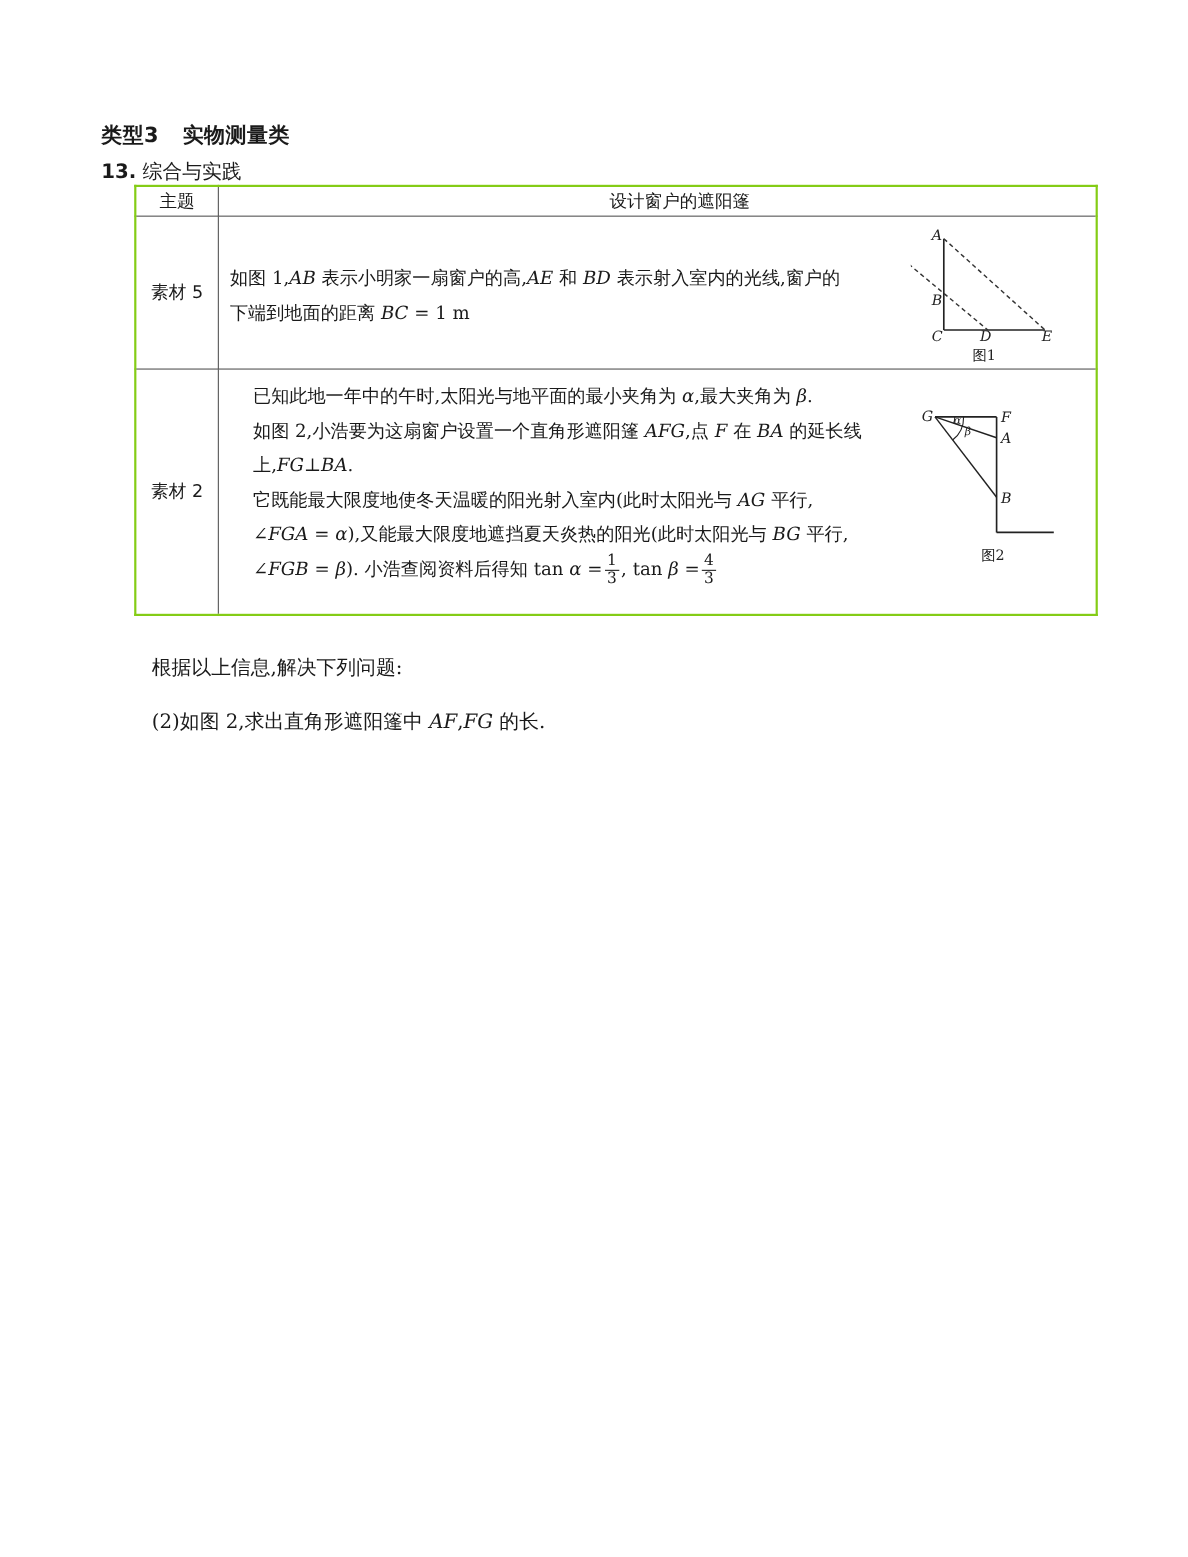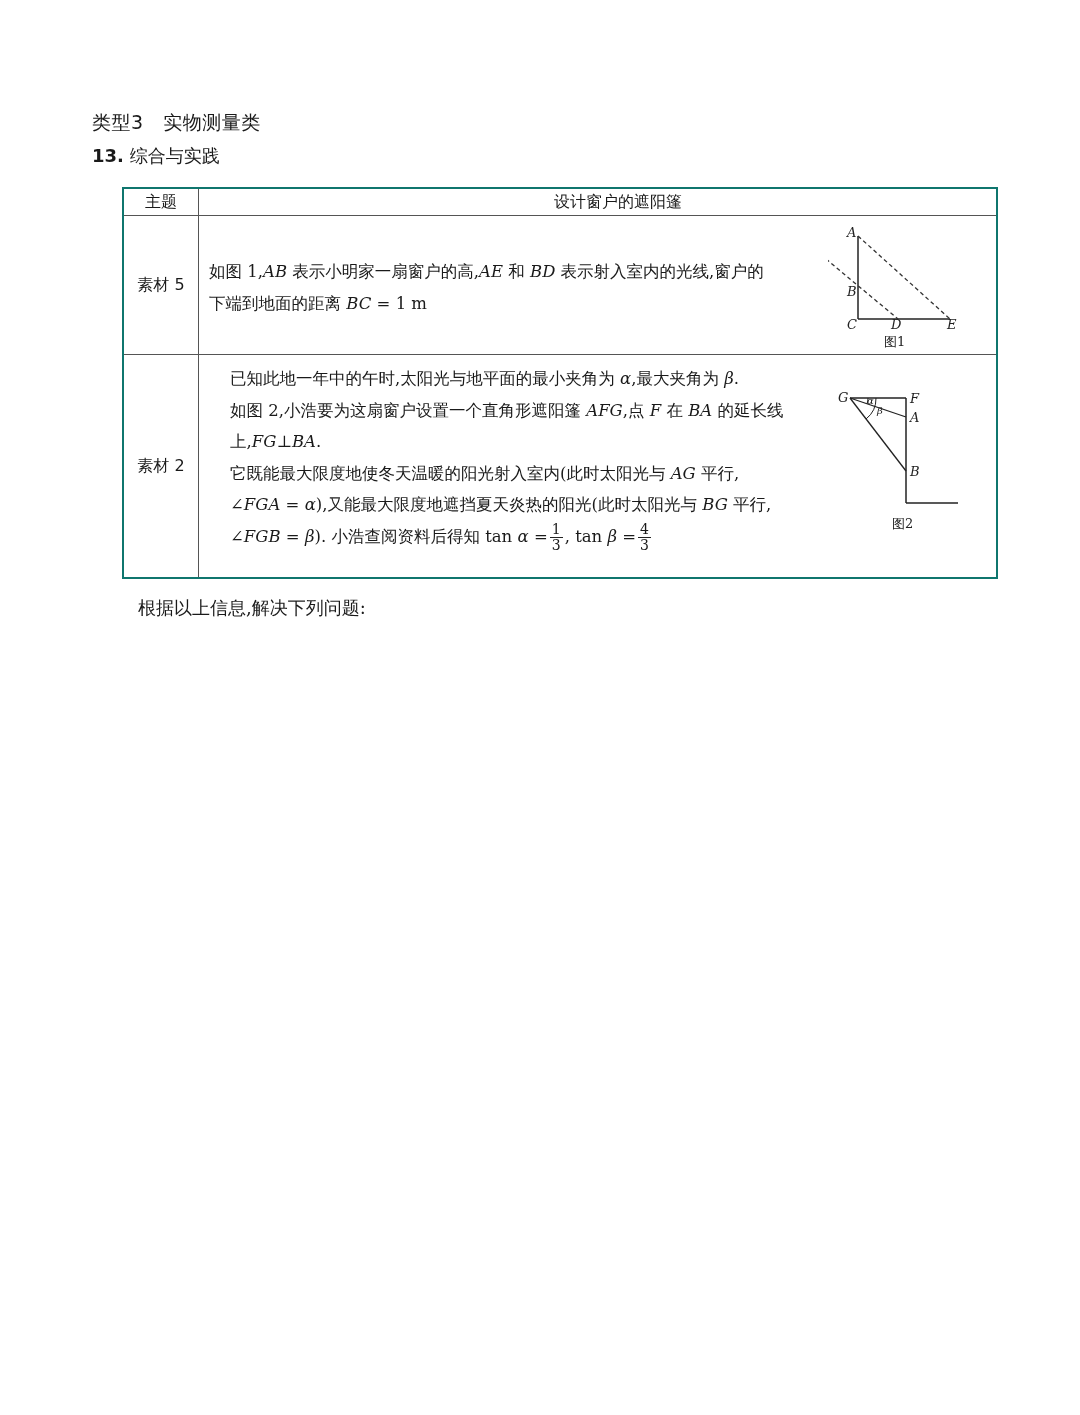--- a/index.html
+++ b/index.html
@@ -1,25 +1,25 @@
 <!DOCTYPE html>
 <html><head>
 <meta charset="utf-8">
 <style>
   html, body { margin: 0; padding: 0; background: #ffffff; }
   body { width: 1080px; height: 1415px; position: relative; overflow: hidden;
          font-family: "DejaVu Serif", "Liberation Serif", serif; color: #1a1a1a; }
   .abs { position: absolute; }
   .section-title { left: 92px; top: 110px; font-family: "DejaVu Sans", "Liberation Sans", sans-serif;
-                   font-weight: normal; font-size: 19px; letter-spacing: 0.5px; white-space: pre; }
+                   font-weight: bold; font-size: 19px; letter-spacing: 0.5px; white-space: pre; }
   .q-title { left: 92px; top: 144px; font-family: "DejaVu Sans", "Liberation Sans", sans-serif;
              font-size: 18px; white-space: pre; }
   .q-num { font-weight: bold; }
-  table.info { position: absolute; left: 122px; top: 187px; width: 876px; border-collapse: collapse;
-               border: 2px solid #0f766e; }
+  table.info { position: absolute; left: 122px; top: 168px; width: 876px; border-collapse: collapse;
+               border: 2px solid #84cc16; }
   table.info td { border: 1.5px solid #555; vertical-align: middle; font-size: 16px; }
   td.label { width: 72px; text-align: center; font-family: "DejaVu Sans", "Liberation Sans", sans-serif;
              font-size: 15px; }
   .hdr td { height: 24px; }
   td.topic { text-align: center; font-family: "DejaVu Sans", "Liberation Sans", sans-serif; font-size: 16px; padding-left: 42px; }
   .row1 td { height: 136px; }
   .row2 td { height: 220px; }
   .cell-wrap { position: relative; width: 100%; height: 100%; }
   .txt { line-height: 32px; font-size: 16.5px; }
   .r1text { position: absolute; left: 9px; top: 39px; width: 620px; }
@@ -99,13 +99,14 @@
           <text class="cap" x="56" y="154">图2</text>
         </svg>
       </div>
     </td>
   </tr>
 </tbody>
   </table>
 
 <div class="abs after">
   <p>根据以上信息,解决下列问题:</p>
+  <p>(2)如图 2,求出直角形遮阳篷中 <i class="m">AF</i>,<i class="m">FG</i> 的长.</p>
 </div>
 
 </body></html>

